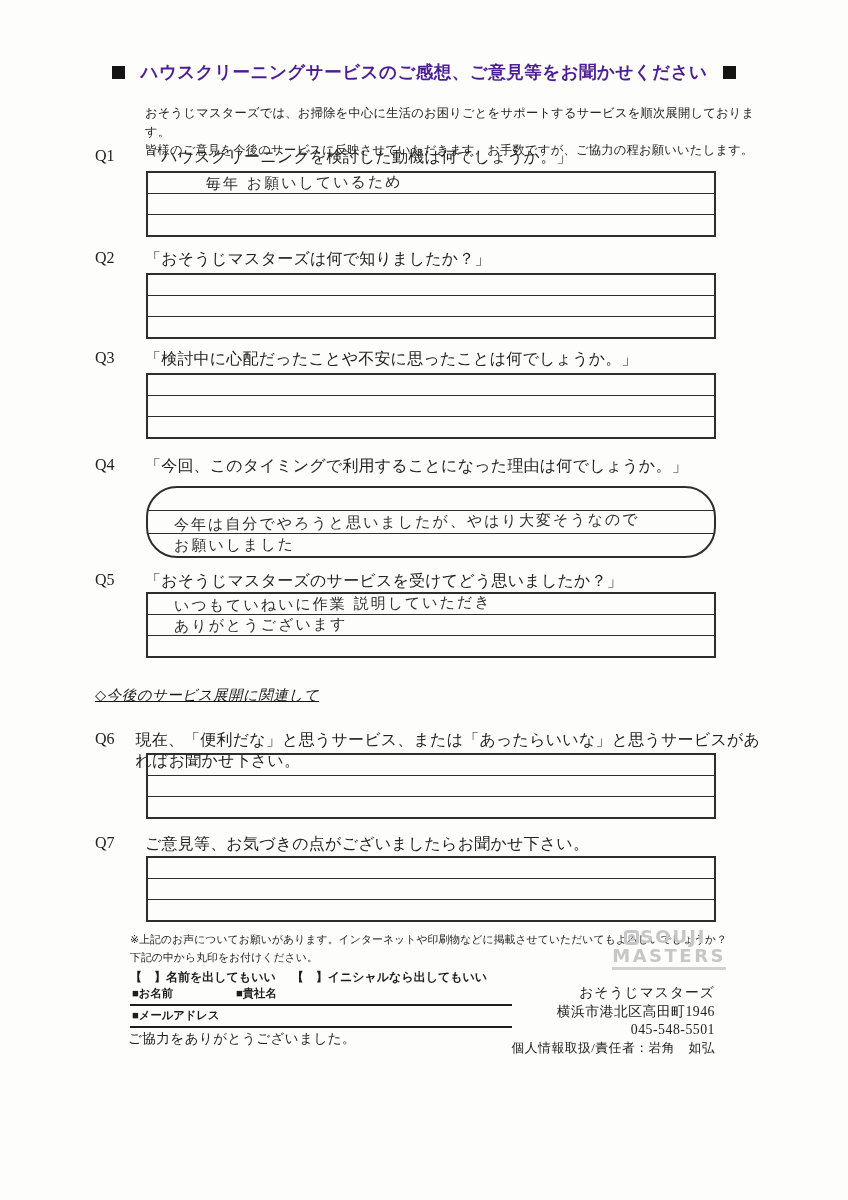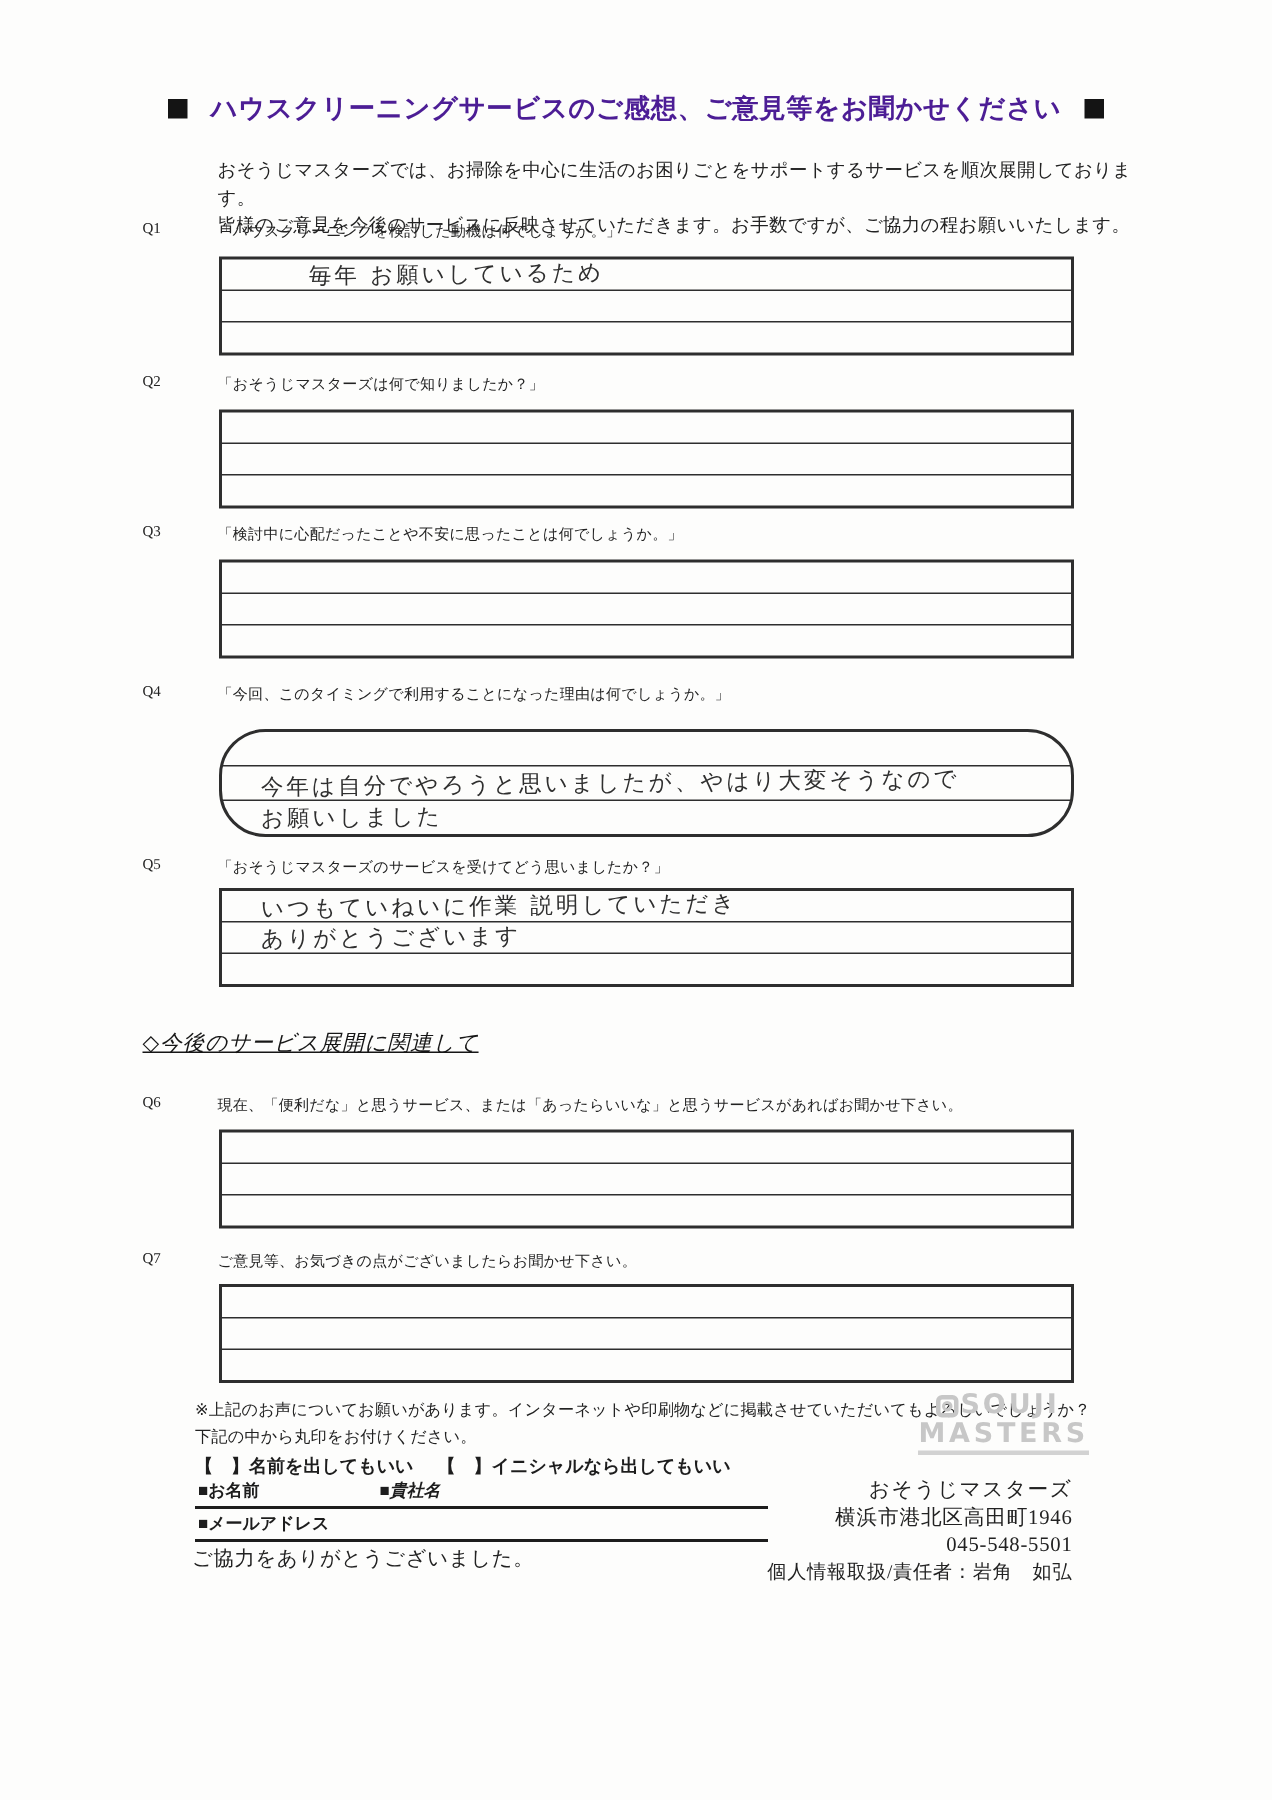--- a/index.html
+++ b/index.html
@@ -16,21 +16,21 @@
     font-family:"Liberation Sans","DejaVu Sans",sans-serif;
     font-weight:bold; font-size:17.5px; letter-spacing:.5px; color:#4c1d95;
     white-space:nowrap;
   }
   .sq { display:inline-block; width:13px; height:13px; background:#141414; margin:0 15px 2px 15px; vertical-align:middle; }
   .intro {
     position:absolute; top:104px; left:145px; width:620px;
     font-size:12.3px; line-height:1.52; color:#222; letter-spacing:.2px;
   }
   
-  .q-row { position:absolute; left:95px; width:680px; display:flex; font-size:10px; color:#222; }
+  .q-row { position:absolute; left:95px; width:680px; display:flex; font-size:16px; color:#222; }
   .q-id  { width:50px; font-family:"Liberation Serif",serif; }
   .q-text{ letter-spacing:.2px; }
   .ans-box {
     position:absolute; left:146px; width:570px; height:66px;
     border:2px solid #2e2e2e; display:flex; flex-direction:column; background:transparent;
   }
   .ans-box.tall { height:72px;border-radius:31px; }
   .ans-row { flex:1; border-bottom:1px solid #2e2e2e; display:flex; align-items:center; overflow:visible; }
   .ans-row:last-child { border-bottom:none; }
   .hand {
@@ -54,21 +54,21 @@
     position:absolute; left:130px; top:969px; display:flex; gap:16px;
     font-family:"Liberation Sans","DejaVu Sans",sans-serif;
     font-size:12px; font-weight:bold; color:#1d1d1d;
   }
   .field-row {
     position:absolute; left:130px; width:382px; display:flex;
     border-bottom:2px solid #1d1d1d; padding:2px 0 3px 2px;
     font-family:"Liberation Sans","DejaVu Sans",sans-serif;
     font-size:11.3px; font-weight:bold; color:#1d1d1d;
   }
-  .field-row .co { margin-left:80px;font-style:italic; }
+  .field-row .co { margin-left:63px; }
   .thanks { position:absolute; left:128px; top:1030px; font-size:13.5px; color:#222; letter-spacing:.5px; }
   
   .logo {
     position:absolute; right:122px; top:928px; text-align:left;
     font-family:"DejaVu Sans",sans-serif; font-weight:bold; color:#c7c7c7; line-height:1.05;
   }
   .logo-line1 { font-size:18px; letter-spacing:2px; padding-left:12px; display:flex; align-items:center; }
   .logo-icon {
     display:inline-block; width:15px; height:15px; border:3px solid #c7c7c7;
     border-radius:4px; margin-right:1px; position:relative;

